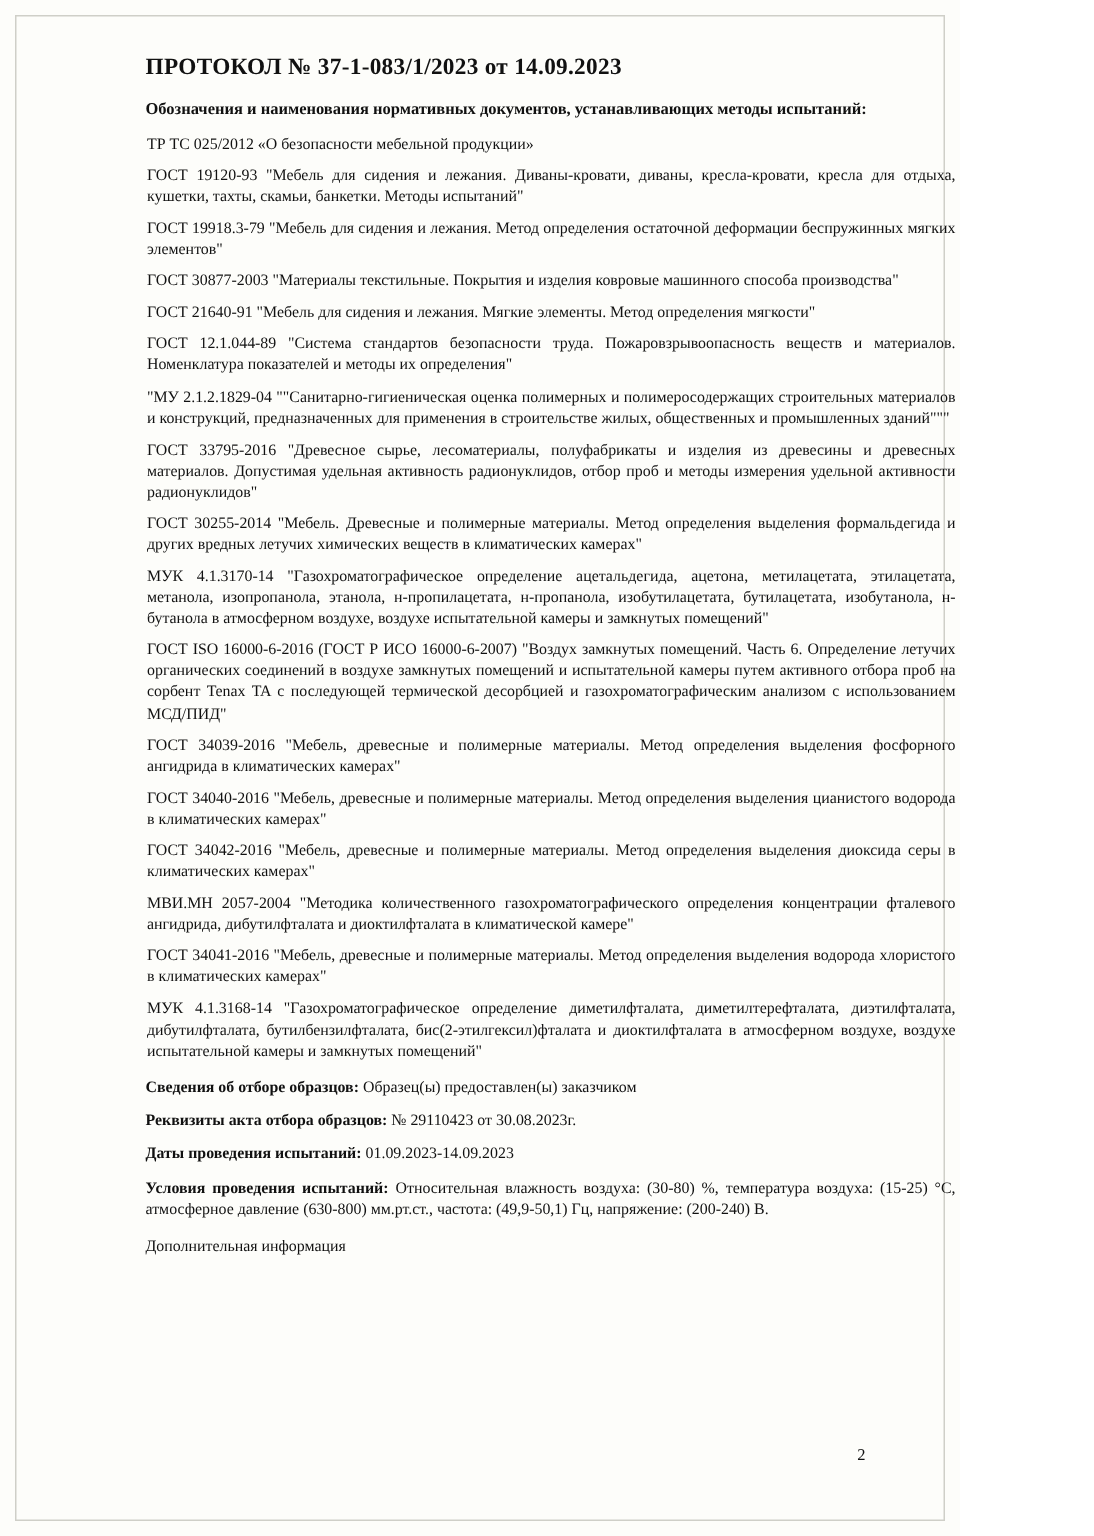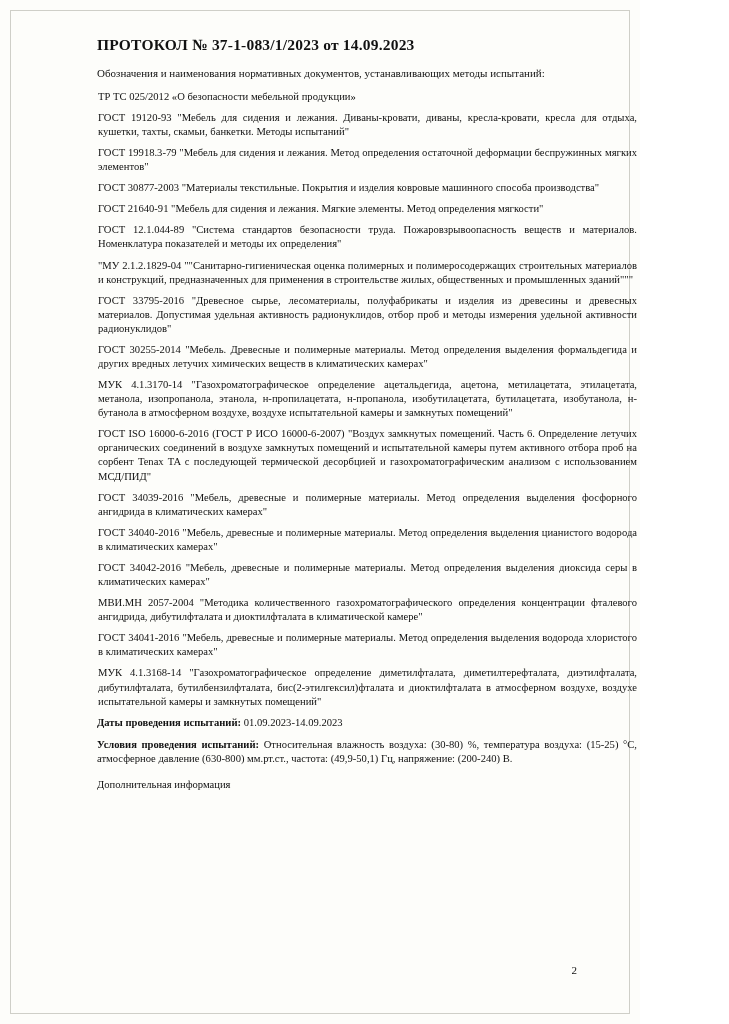--- a/index.html
+++ b/index.html
@@ -33,21 +33,21 @@
     width: 540px;
   }
   .doc-title {
     font-size: 15.5px;
     font-weight: bold;
     margin: 0 0 12px 0;
     letter-spacing: 0.2px;
   }
   .section-heading {
     font-size: 11px;
-    font-weight: normal;
+    font-weight: bold;
     margin: 0 0 9px 0;
     line-height: 1.35;
   }
   .para {
     font-size: 10.6px;
     line-height: 1.33;
     margin: 0 0 7px 1px;
     text-align: justify;
   }
   .kv {
@@ -98,21 +98,29 @@
     <p class="para">ГОСТ 30255-2014 "Мебель. Древесные и полимерные материалы. Метод определения выделения формальдегида и других вредных летучих химических веществ в климатических камерах"</p>
     <p class="para">МУК 4.1.3170-14 "Газохроматографическое определение ацетальдегида, ацетона, метилацетата, этилацетата, метанола, изопропанола, этанола, н-пропилацетата, н-пропанола, изобутилацетата, бутилацетата, изобутанола, н-бутанола в атмосферном воздухе, воздухе испытательной камеры и замкнутых помещений"</p>
     <p class="para">ГОСТ ISO 16000-6-2016 (ГОСТ Р ИСО 16000-6-2007) "Воздух замкнутых помещений. Часть 6. Определение летучих органических соединений в воздухе замкнутых помещений и испытательной камеры путем активного отбора проб на сорбент Tenax TA с последующей термической десорбцией и газохроматографическим анализом с использованием МСД/ПИД"</p>
     <p class="para">ГОСТ 34039-2016 "Мебель, древесные и полимерные материалы. Метод определения выделения фосфорного ангидрида в климатических камерах"</p>
     <p class="para">ГОСТ 34040-2016 "Мебель, древесные и полимерные материалы. Метод определения выделения цианистого водорода в климатических камерах"</p>
     <p class="para">ГОСТ 34042-2016 "Мебель, древесные и полимерные материалы. Метод определения выделения диоксида серы в климатических камерах"</p>
     <p class="para">МВИ.МН 2057-2004 "Методика количественного газохроматографического определения концентрации фталевого ангидрида, дибутилфталата и диоктилфталата в климатической камере"</p>
     <p class="para">ГОСТ 34041-2016 "Мебель, древесные и полимерные материалы. Метод определения выделения водорода хлористого в климатических камерах"</p>
     <p class="para">МУК 4.1.3168-14 "Газохроматографическое определение диметилфталата, диметилтерефталата, диэтилфталата, дибутилфталата, бутилбензилфталата, бис(2-этилгексил)фталата и диоктилфталата в атмосферном воздухе, воздухе испытательной камеры и замкнутых помещений"</p>
 
+    <p class="kv spaced">
+      <b>Сведения об отборе образцов:</b>
+      <span>Образец(ы) предоставлен(ы) заказчиком</span>
+    </p>
 
+    <p class="kv">
+      <b>Реквизиты акта отбора образцов:</b>
+      <span>№ 29110423 от 30.08.2023г.</span>
+    </p>
 
     <p class="kv">
       <b>Даты проведения испытаний:</b>
       <span>01.09.2023-14.09.2023</span>
     </p>
 
     <p class="kv">
       <b>Условия проведения испытаний:</b>
       <span>Относительная влажность воздуха: (30-80) %, температура воздуха: (15-25) °С, атмосферное давление (630-800) мм.рт.ст., частота: (49,9-50,1) Гц, напряжение: (200-240) В.</span>
     </p>

